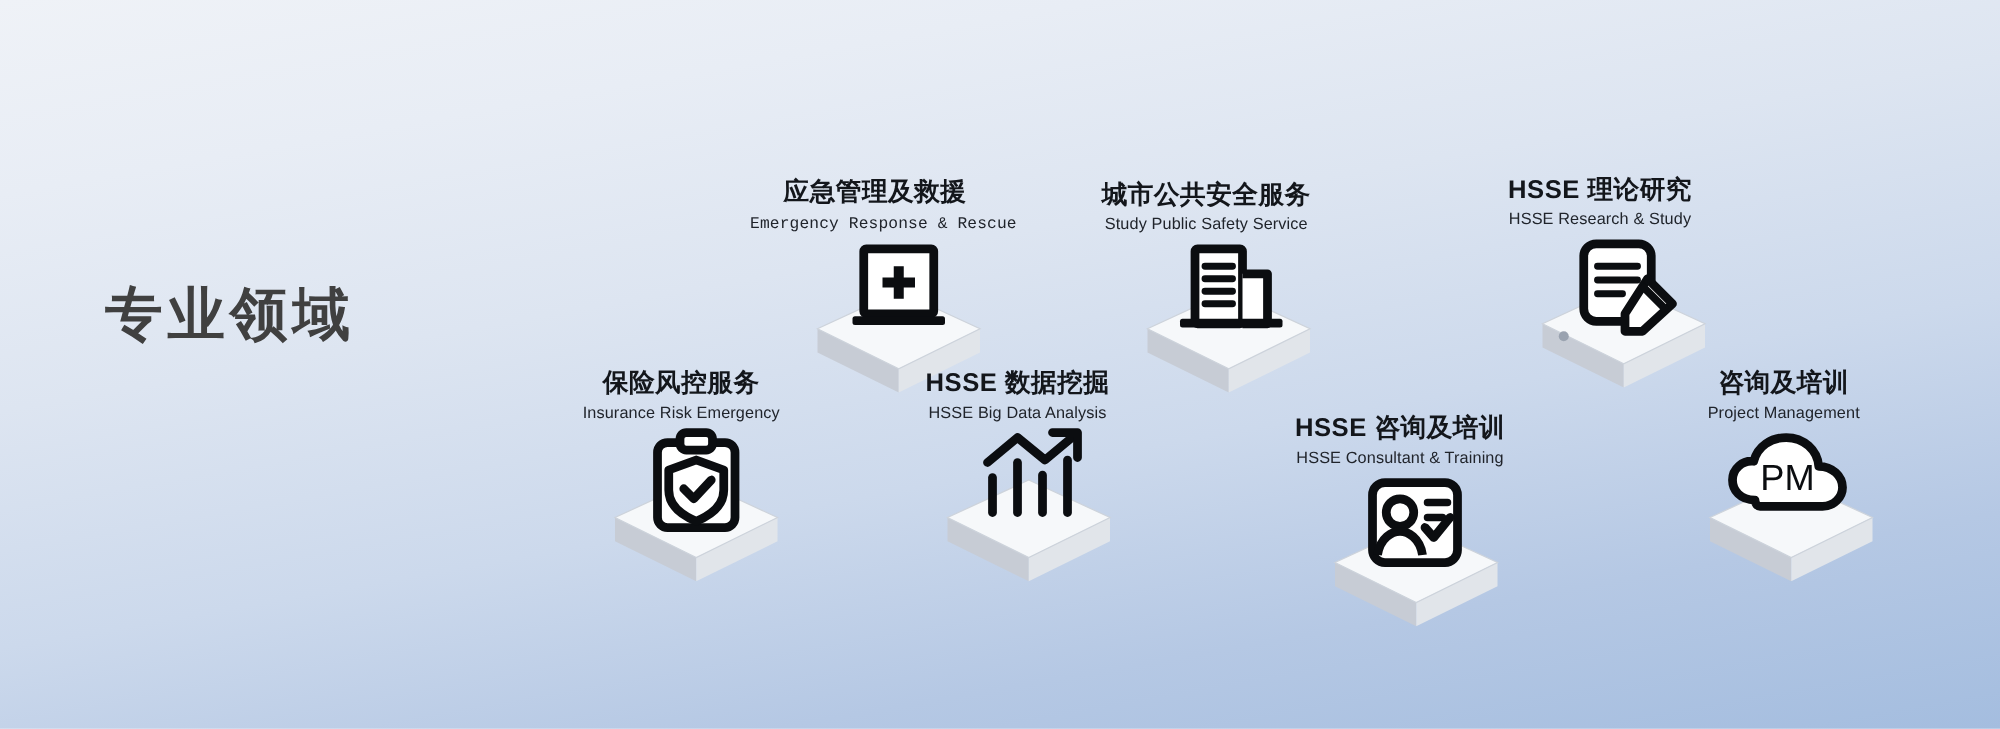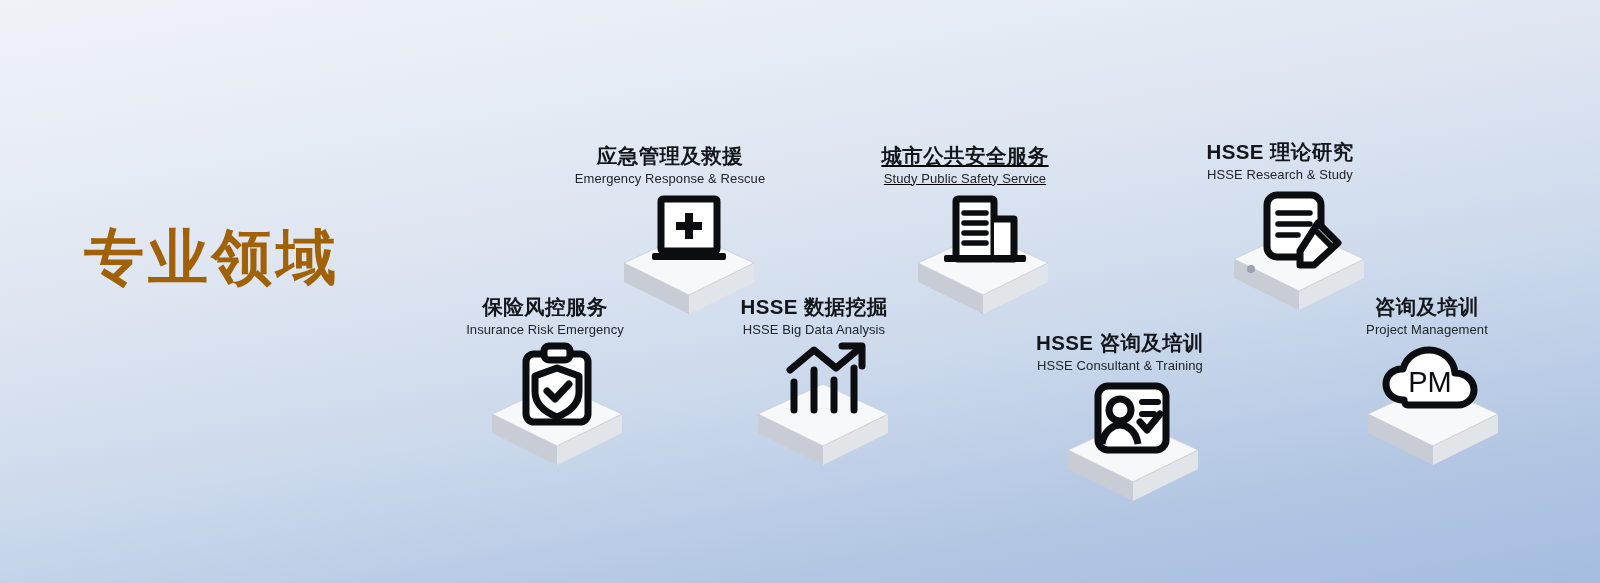--- a/index.html
+++ b/index.html
@@ -9,23 +9,23 @@
     background:linear-gradient(170deg,#eff2f7 0%, #e8edf5 18%, #dde5f1 38%, #ccd9ec 60%, #b5c8e4 80%, #a4bddf 100%);
     overflow:hidden;
     position:relative;
   }
   #stage { position:absolute; inset:0; }
 
   
   .page-title {
     position:absolute;
     left:84px; top:228px;
-    font-size:60px;
+    font-size:46px;
     font-weight:bold;
-    color:#a16207;
+    color:#404040;
     letter-spacing:4px;
     line-height:1;
     white-space:nowrap;
   }
 
   
   .item { position:absolute; }
   .item .labels { text-align:center; white-space:nowrap; }
   .item .cn {
     font-size:20.5px; font-weight:bold; color:#13161b;
@@ -36,22 +36,22 @@
     line-height:1.3; margin-top:3px; letter-spacing:.1px;
   }
   .item .art {
     position:relative;
     width:170px; height:120px;
     margin:10px auto 0;
   }
   .art svg { position:absolute; left:0; top:0; width:170px; height:120px; overflow:visible; }
 
   
-  .pos-emergency { left:570px; top:144px; width:200px; }
-  .pos-urban     { left:876px; top:144px; width:178px;text-decoration:underline; }
+  .pos-emergency { left:600px; top:144px; width:200px;font-family:Liberation Mono, monospace; }
+  .pos-urban     { left:876px; top:144px; width:178px; }
   .pos-research  { left:1190px; top:140px; width:180px; }
   
   .pos-insurance { left:412px; top:295px; width:178px;margin-left:44px; }
   .pos-bigdata   { left:728px; top:295px; width:172px; }
   .pos-consult   { left:1030px; top:295px; width:180px;margin-top:36px; }
   .pos-project   { left:1348px; top:295px; width:158px; }
 
   .pos-emergency .art { margin-left:34px; }
   .pos-urban .art     { margin-left:22px; }
   .pos-research .art  { margin-left:24px; }

